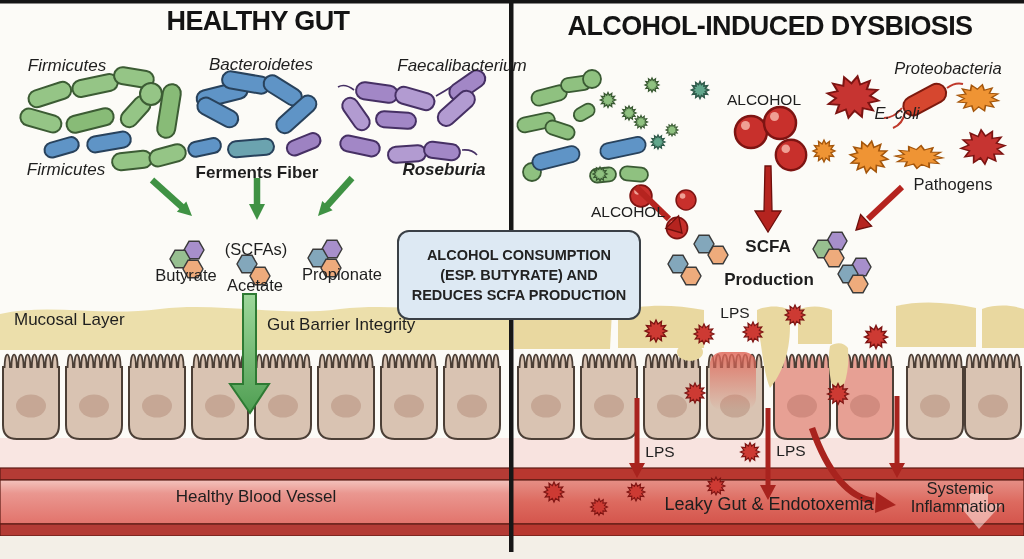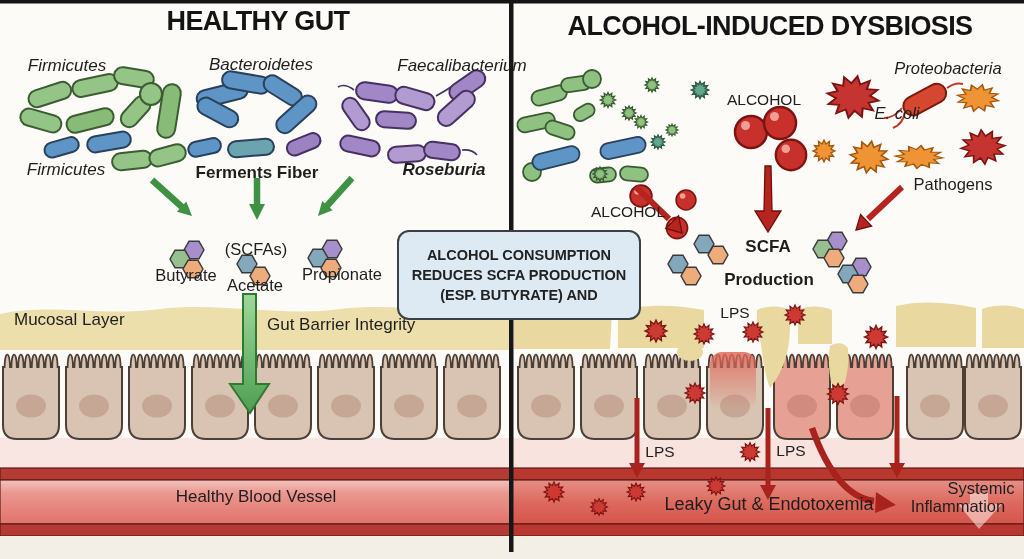--- a/index.html
+++ b/index.html
@@ -306,22 +306,22 @@
 <div class="lbl c sm" style="left:764px;top:91px;">ALCOHOL</div>
 <div class="lbl i c md" style="left:897px;top:104px;">E. coli</div>
 <div class="lbl c md" style="left:953px;top:175px;">Pathogens</div>
 <div class="lbl c sm" style="left:628px;top:203px;">ALCOHOL</div>
 <div class="lbl b c" style="left:768px;top:238px;">SCFA</div>
 <div class="lbl b c" style="left:769px;top:271px;">Production</div>
 <div class="lbl c sm" style="left:735px;top:304px;">LPS</div>
 <div class="lbl c sm" style="left:660px;top:443px;">LPS</div>
 <div class="lbl c sm" style="left:791px;top:442px;">LPS</div>
 <div class="lbl c" style="left:769px;top:495px;font-size:18px;">Leaky Gut &amp; Endotoxemia</div>
-<div class="lbl c md" style="left:960px;top:479px;margin-left:21px;">Systemic</div>
+<div class="lbl c md" style="left:960px;top:479px;">Systemic</div>
 <div class="lbl c md" style="left:958px;top:497px;">Inflammation</div>
 
 <div id="infobox">
   <span>ALCOHOL CONSUMPTION</span>
+  <span>(ESP. BUTYRATE) AND</span>
   <span>REDUCES SCFA PRODUCTION</span>
-  <span>(ESP. BUTYRATE) AND</span>
 </div>
 
 </div>
 
 </body></html>

